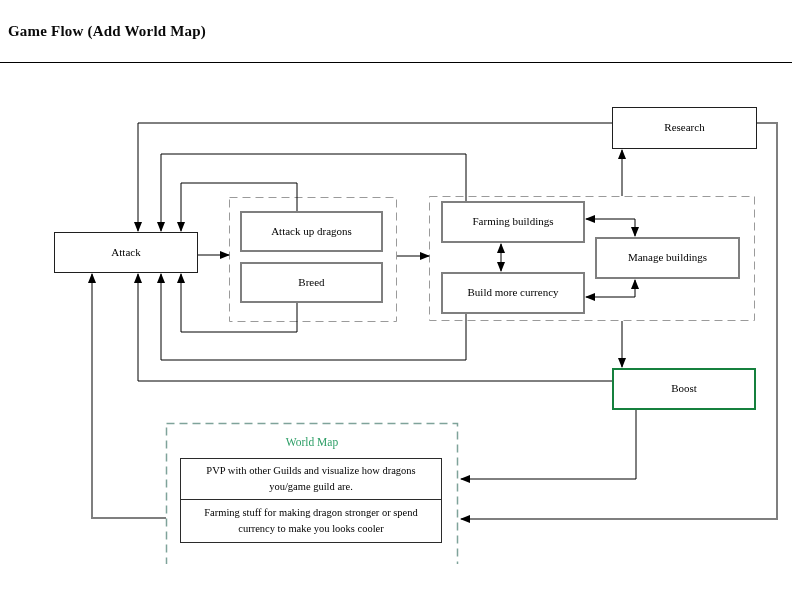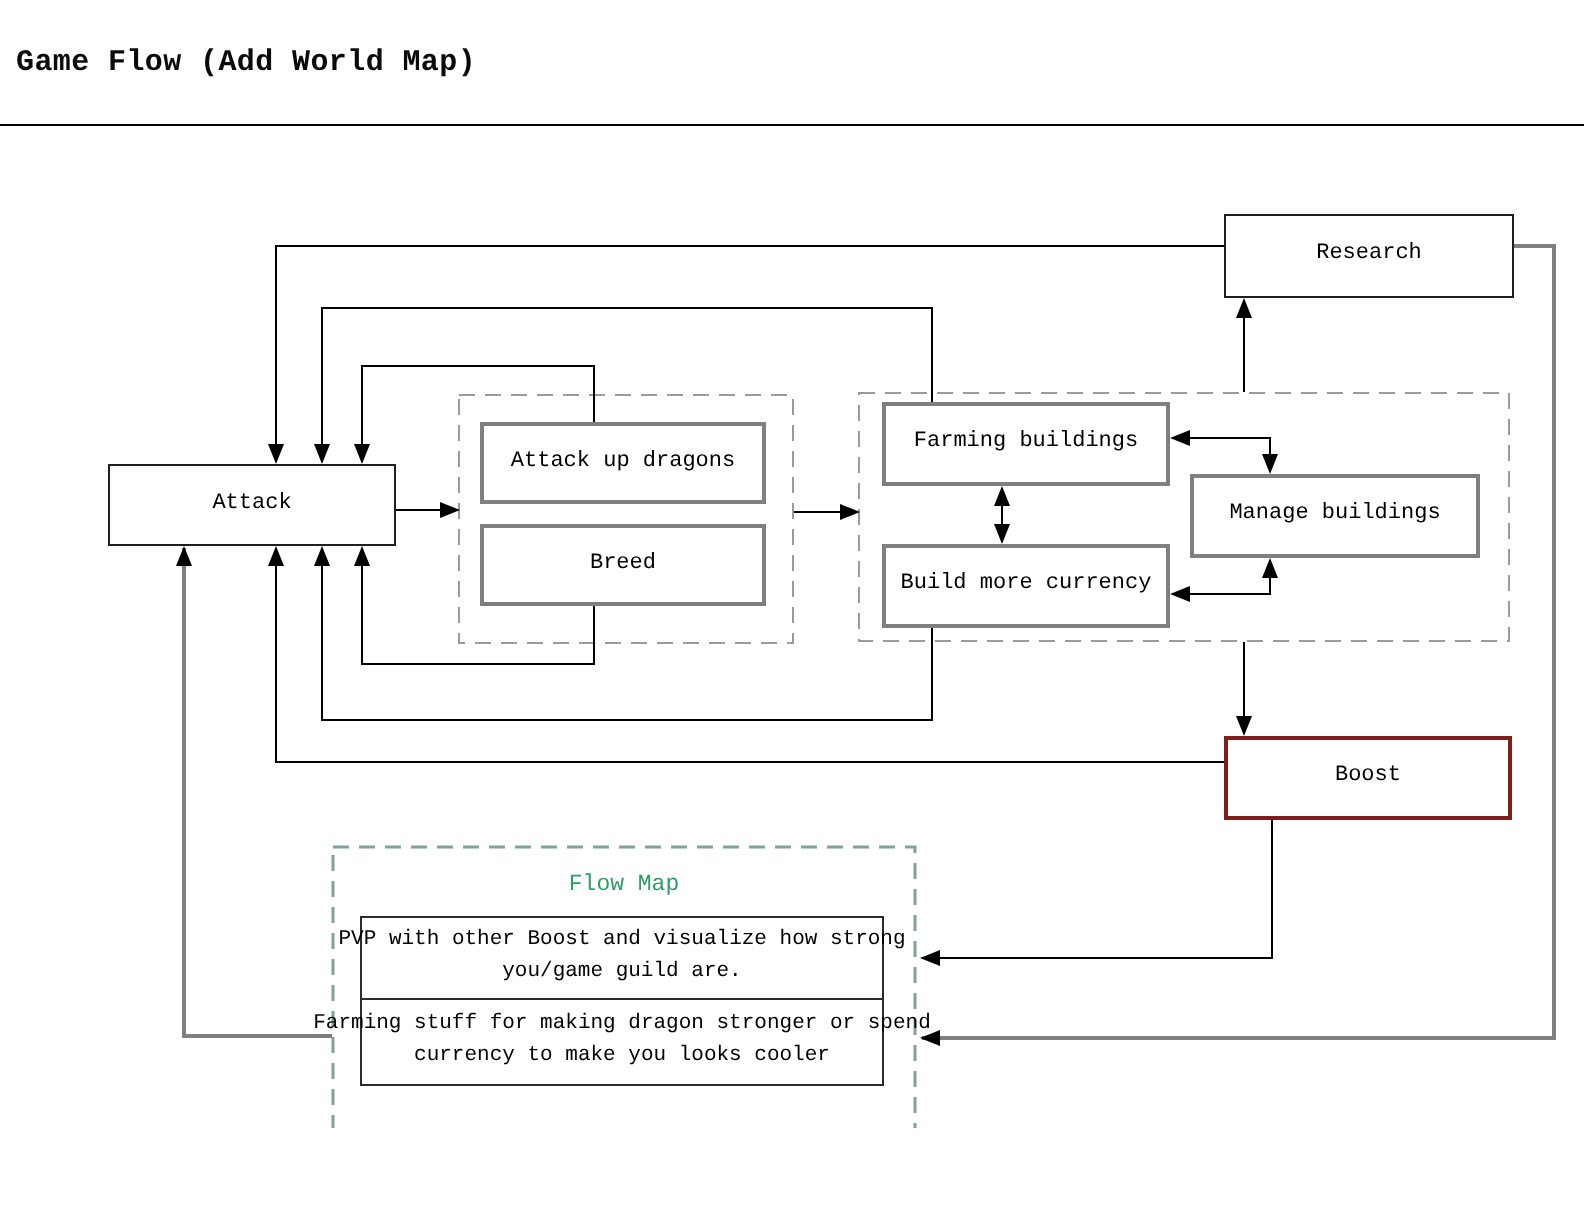--- a/index.html
+++ b/index.html
@@ -1,33 +1,33 @@
 <!DOCTYPE html>
 <html><head>
 <meta charset="utf-8">
 <style>
   html,body{margin:0;padding:0;background:#fff;}
   .canvas{
     position:relative;width:792px;height:564px;background:#ffffff;
-    font-family:Liberation Mono, monospace;color:#000;overflow:hidden;
+    font-family:Liberation Serif, serif;color:#000;overflow:hidden;
   }
   .page-title{
     position:absolute;left:8px;top:23px;font-size:15px;font-weight:700;
     letter-spacing:.2px;color:#0a0a0a;white-space:nowrap;
   }
   .title-rule{position:absolute;left:0;top:62px;width:792px;height:1px;background:#000;}
   svg.layer{position:absolute;left:0;top:0;width:792px;height:612px;}
   .node{
     position:absolute;background:#fff;box-sizing:border-box;
     display:flex;align-items:center;justify-content:center;text-align:center;
     font-size:11px;line-height:1.2;
   }
   .b-thin{border:1px solid #1f1f1f;}
   .b-gray{border:2px solid #7f7f7f;}
-  .b-dark{border:2px solid #7f1d1d;}
+  .b-dark{border:2px solid #15803d;}
   .wm-title{
     position:absolute;left:166px;top:436px;width:292px;text-align:center;
     font-size:11.5px;color:#2d9e66;
   }
   .wm-table{position:absolute;left:180px;top:458px;width:262px;}
   .wm-row{
     box-sizing:border-box;width:262px;border:1px solid #2b2b2b;background:#fff;
     display:flex;flex-direction:column;align-items:center;justify-content:center;
     text-align:center;font-size:10.5px;line-height:1.5;
   }
@@ -97,25 +97,25 @@
   <div class="node b-gray" style="left:441px;top:201px;width:144px;height:42px;">Farming buildings</div>
 
   <div class="node b-gray" style="left:441px;top:272px;width:144px;height:42px;">Build more currency</div>
 
   <div class="node b-thin" style="left:612px;top:107px;width:145px;height:42px;">Research</div>
 
   <div class="node b-gray" style="left:595px;top:237px;width:145px;height:42px;">Manage buildings</div>
 
   <div class="node b-dark" style="left:612px;top:368px;width:144px;height:42px;">Boost</div>
 
-  <div class="wm-title">Flow Map</div>
+  <div class="wm-title">World Map</div>
 
   <div class="wm-table">
     <div class="wm-row" style="height:42px;">
-      <span class="ln">PVP with other Boost and visualize how strong</span>
+      <span class="ln">PVP with other Guilds and visualize how dragons</span>
       <span class="ln">you/game guild are.</span>
     </div>
     <div class="wm-row" style="height:44px;">
       <span class="ln">Farming stuff for making dragon stronger or spend</span>
       <span class="ln">currency to make you looks cooler</span>
     </div>
   </div>
 
 </div>
 

